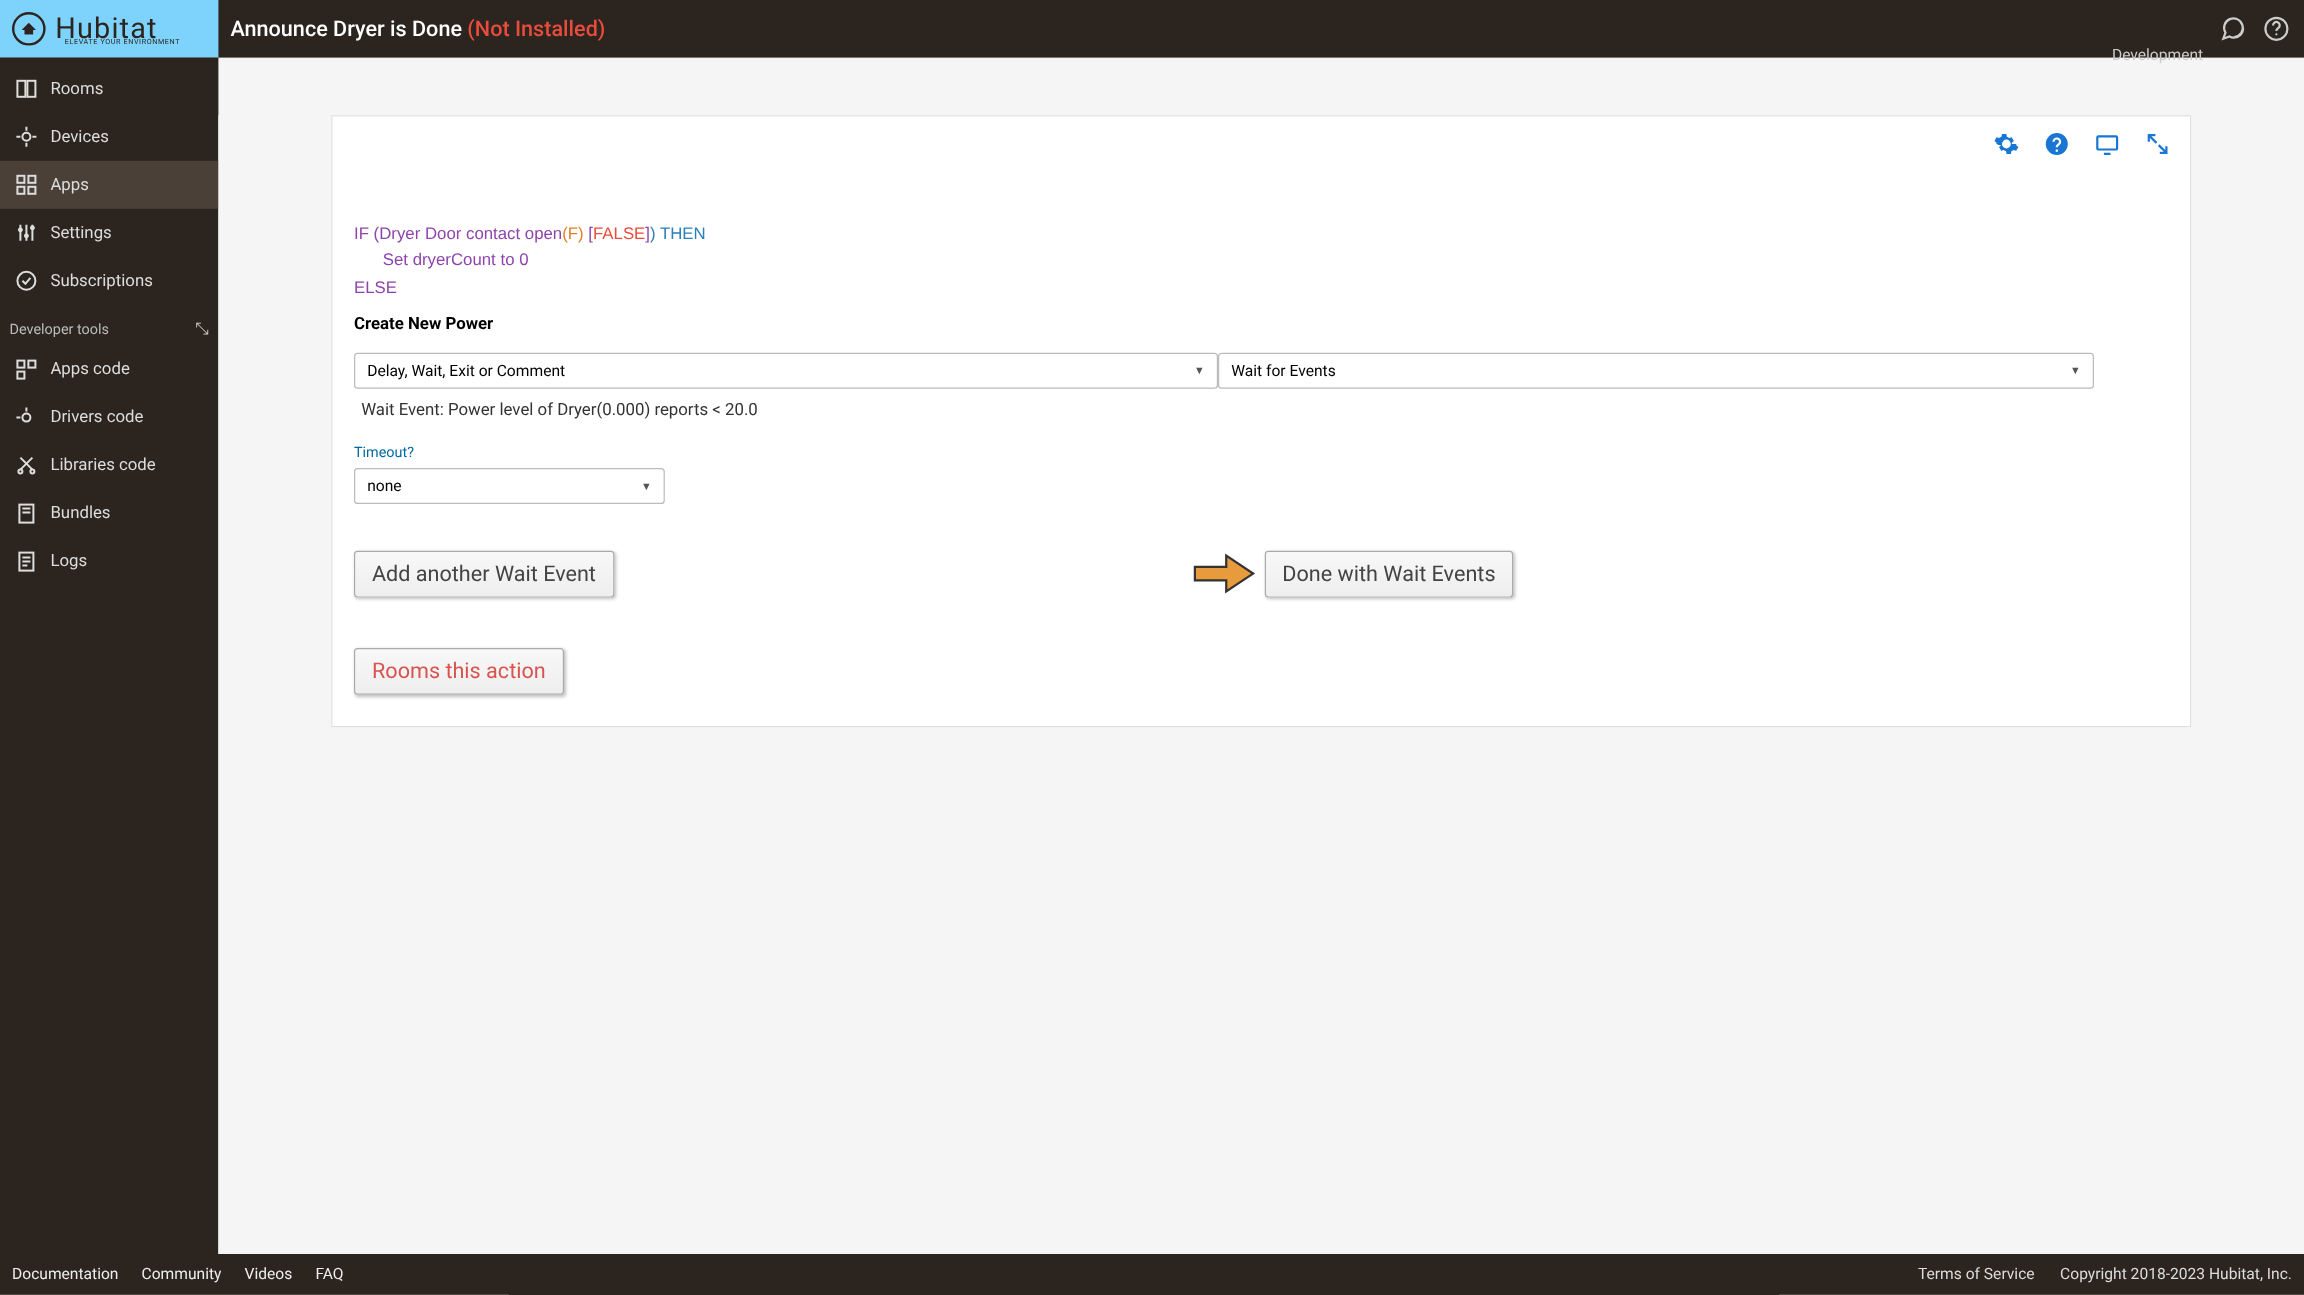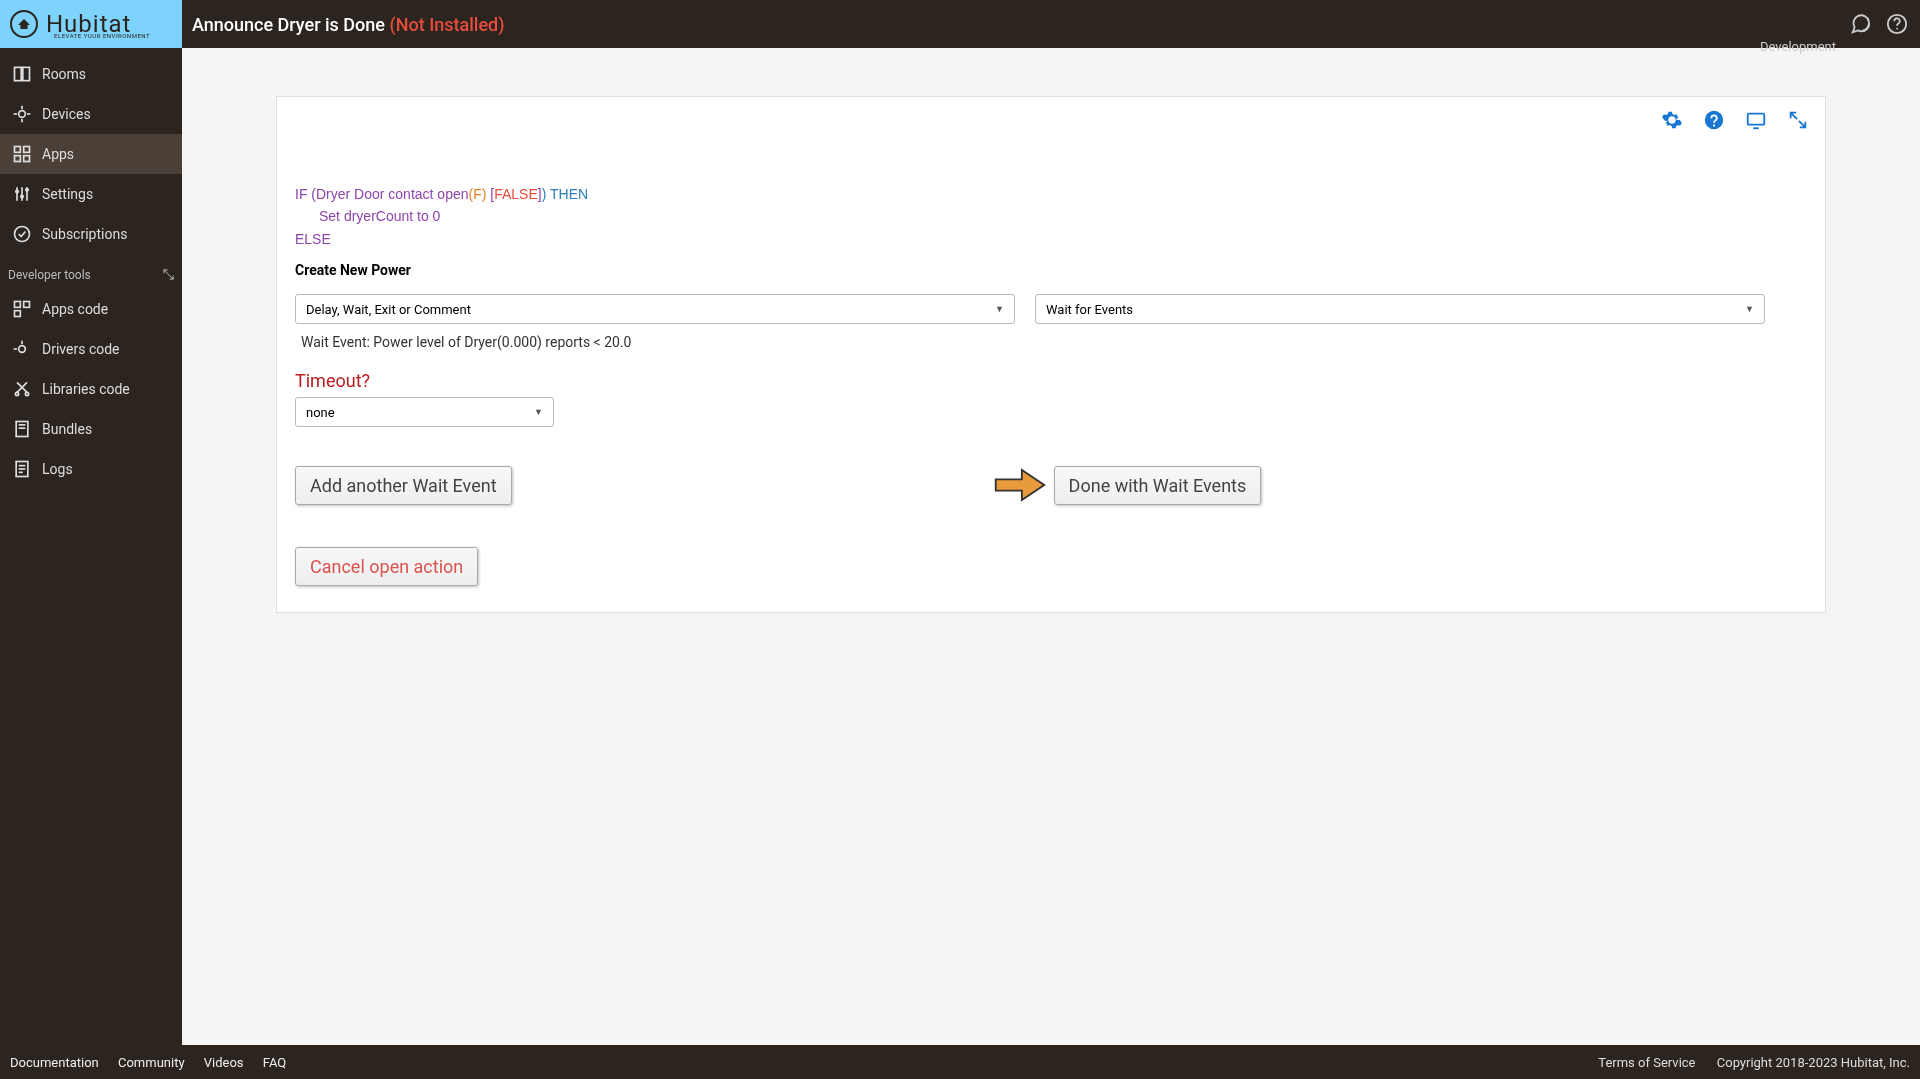--- a/index.html
+++ b/index.html
@@ -41,29 +41,29 @@
 
 .rule-text { font-size: 14px; line-height: 1.6; font-family: Arial, sans-serif; margin-top: 70px; }
 .rule-purple { color: #8e44ad; }
 .rule-orange { color: #e67e22; }
 .rule-blue { color: #2c7fb8; }
 .rule-red { color: #e74c3c; }
 .rule-indent { padding-left: 24px; }
 
 .section-label { font-weight: 700; font-size: 14px; margin-top: 12px; margin-bottom: 16px; }
 
-.dropdown-row { display: flex; gap: 20px; margin-bottom: 10px; }
+.dropdown-row { display: flex; gap: 0; margin-bottom: 10px; }
 .drop { border: 1px solid #bbb; border-radius: 3px; height: 30px; display: flex; align-items: center; padding: 0 10px; font-size: 13px; background: #fff; position: relative; cursor: pointer; }
 .drop::after { content: "▼"; font-size: 9px; position: absolute; right: 10px; color: #555; }
 .drop1 { width: 720px; }
 .drop2 { width: 730px; }
 .drop-small { width: 259px; }
 
 .wait-line { font-size: 14px; color: #333; margin-left: 6px; margin-bottom: 20px; }
-.timeout-label { font-size: 18px; color: #b91c1c; margin-bottom: 6px; }
+.timeout-label { font-size: 12px; color: #0369a1; margin-bottom: 6px; }
 
 .btn-row { margin-top: 36px; display: flex; align-items: center; gap: 10px; position: relative; }
 .btn { display: inline-block; padding: 8px 14px; font-size: 18px; border: 1px solid #aaa; border-radius: 3px; background: linear-gradient(#f8f8f8,#eee); box-shadow: 1px 1px 3px rgba(0,0,0,0.25); cursor: pointer; color: #444; }
 .btn-cancel { color: #d9534f; }
 .done-btn-wrap { position: relative; margin-left: 470px; display: flex; align-items: center; }
 .arrow-annot { width: 56px; height: 44px; margin-right: 6px; }
 
 .btn-row2 { margin-top: 40px; }
 </style>
 </head>
@@ -233,21 +233,21 @@
       <span class="btn">Add another Wait Event</span>
       <span class="done-btn-wrap">
         <svg class="arrow-annot" viewBox="0 0 60 44">
             <path d="M4 16 L32 16 L32 6 L56 22 L32 38 L32 28 L4 28 Z" fill="#e89b3c" stroke="#333" stroke-width="2"></path>
           </svg>
         <span class="btn">Done with Wait Events</span>
       </span>
     </div>
 
     <div class="btn-row2">
-      <span class="btn btn-cancel">Cancel open action</span>
+      <span class="btn btn-cancel">Rooms this action</span>
     </div>
   </div>
 </div>
 
 <div class="footer">
   <span class="footer-left">
     <a>Documentation</a>
     <a>Community</a>
     <a>Videos</a>
     <a>FAQ</a>

